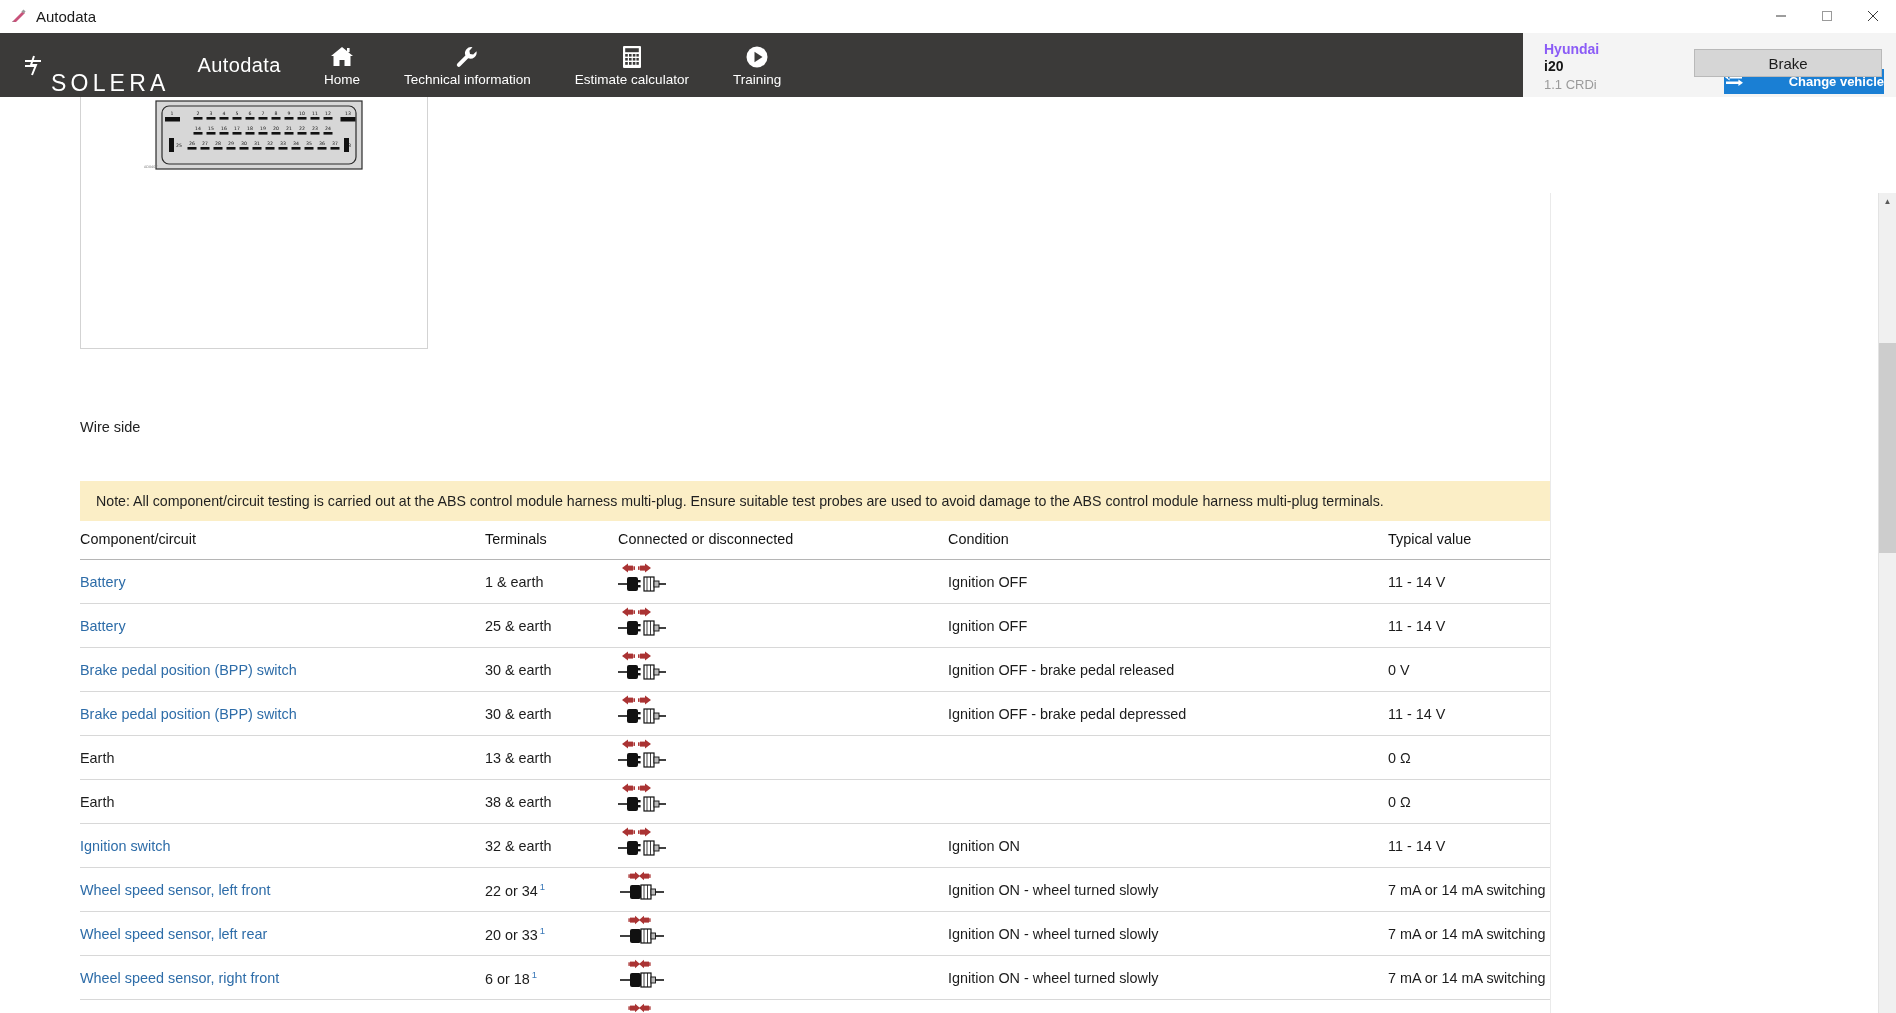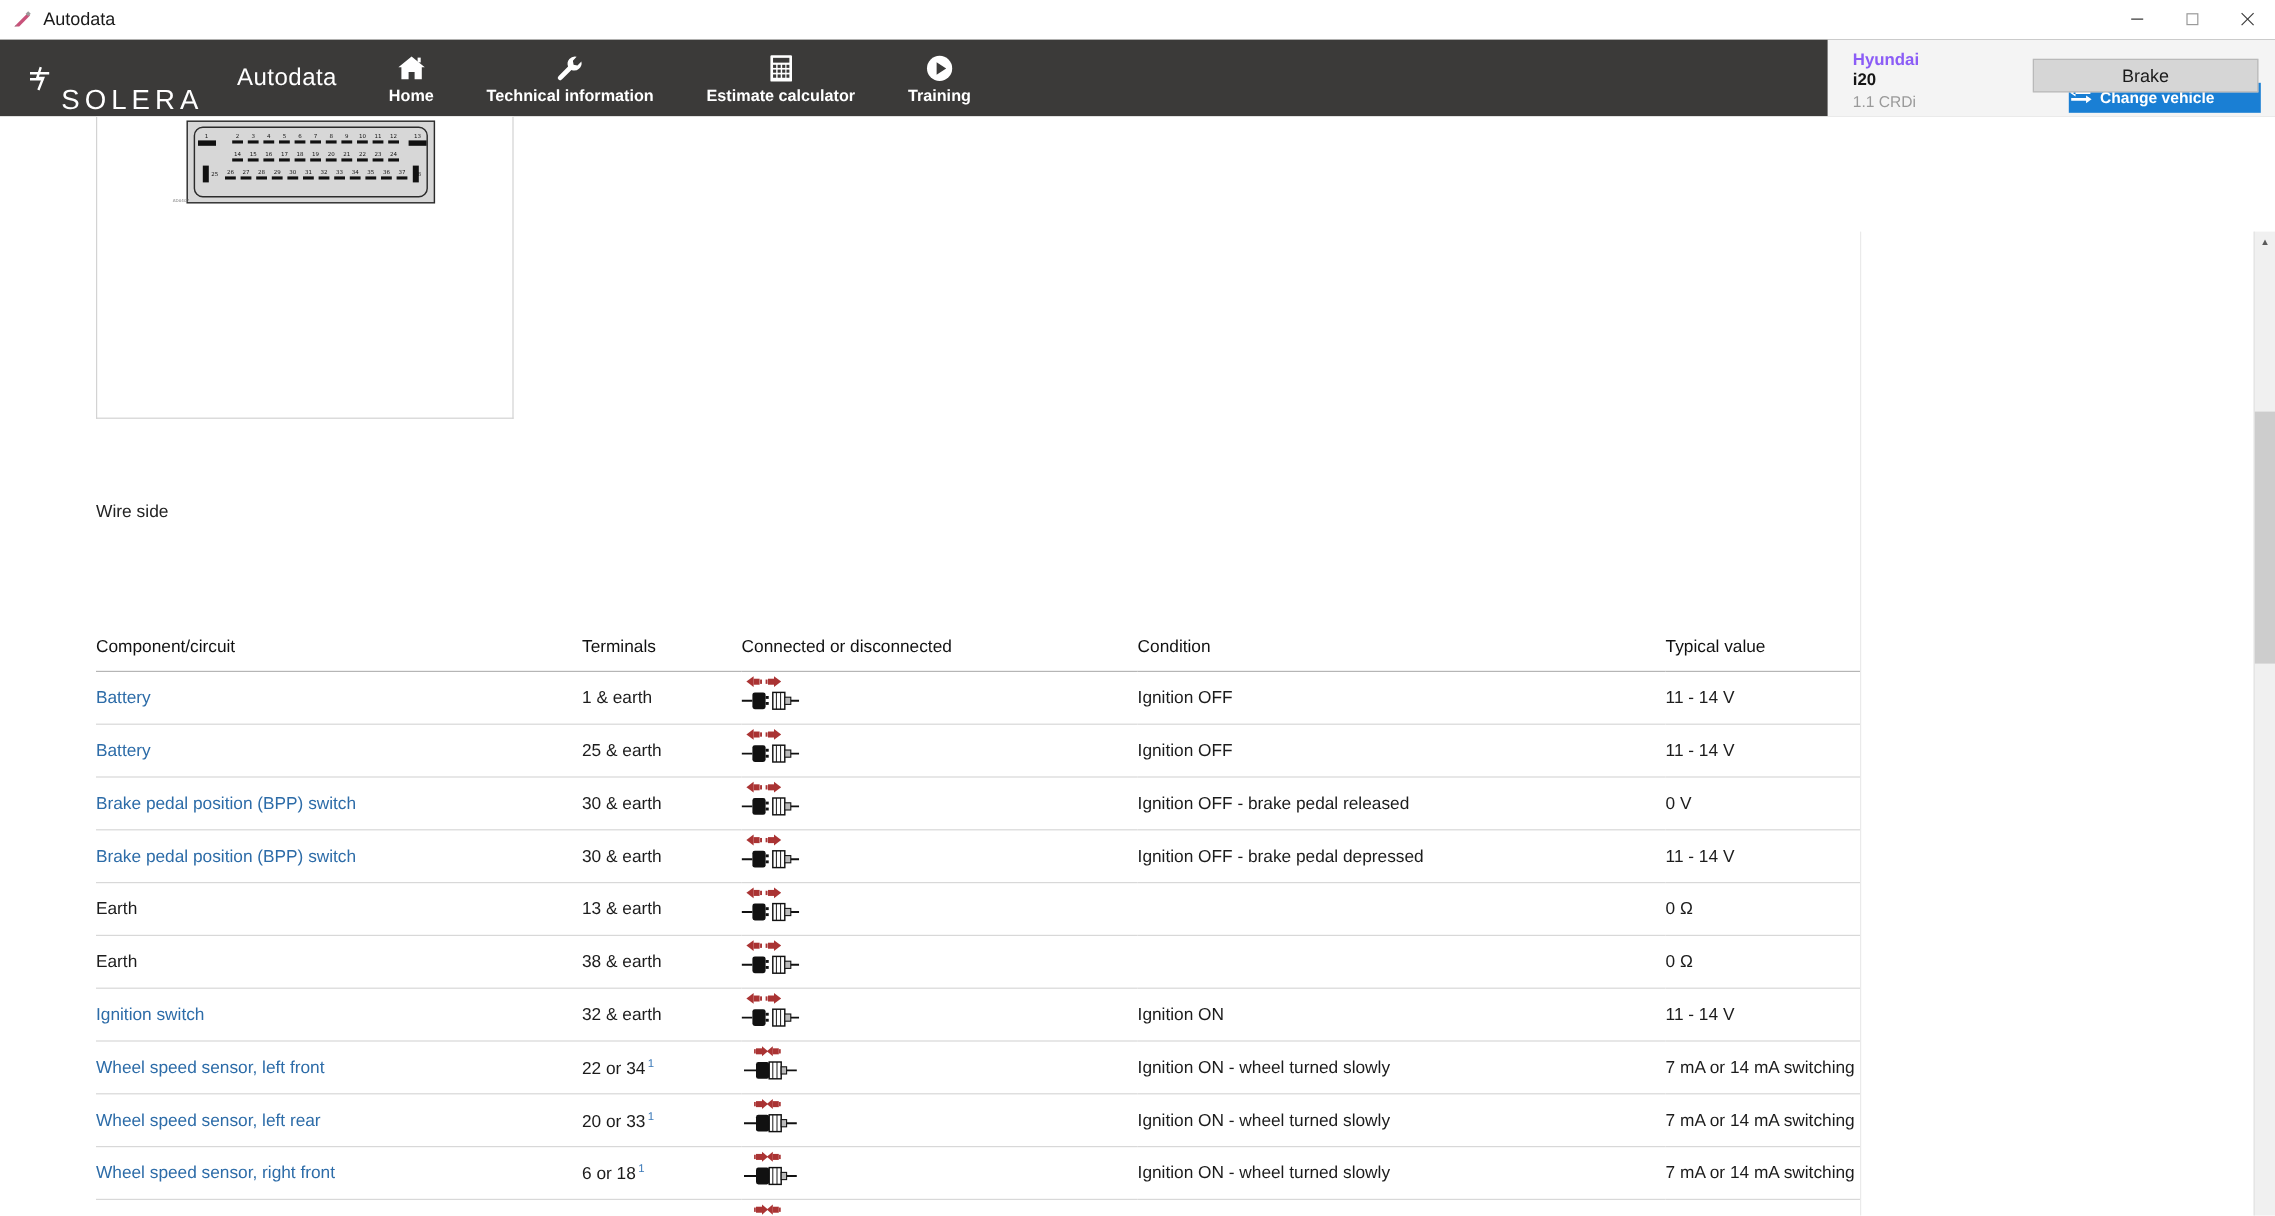--- a/index.html
+++ b/index.html
@@ -21,30 +21,30 @@
   
   .appheader{height:64px;background:#3b3a39;display:flex;align-items:stretch;position:relative;}
   .brand{display:flex;align-items:center;padding-left:22px;width:276px;box-sizing:border-box;}
   .brand-mark{width:22px;height:24px;margin-right:7px;}
   .brand-solera{color:#fff;font-size:23px;letter-spacing:4.2px;line-height:1;font-weight:400;margin-top:48px;}
   .brand-sub{color:#b9b7b5;font-size:7.5px;letter-spacing:2.1px;margin-top:3px;}
   .brand-div{width:1px;height:28px;background:#807e7c;margin:0 14px;}
   .brand-auto{color:#fff;font-size:20px;letter-spacing:0.4px;}
   .navs{display:flex;align-items:center;margin-left:26px;}
   .nav{display:flex;flex-direction:column;align-items:center;justify-content:center;
-       padding:0 22px;color:#fff;cursor:pointer;height:64px;font-weight:bold;}
+       padding:0 22px;color:#fff;cursor:pointer;height:64px;}
   .nav-ico{height:26px;display:flex;align-items:flex-end;justify-content:center;margin-bottom:4px;}
   .nav-lbl{font-size:13.5px;line-height:1;}
   .vehicle{position:absolute;right:0;top:0;height:64px;width:373px;background:#f4f4f4;
            box-sizing:border-box;padding:9px 0 0 21px;}
   .veh-make{font-size:14px;font-weight:bold;color:#8b5cf6;line-height:1.12;}
   .veh-model{font-size:14px;font-weight:bold;color:#161616;line-height:1.25;}
   .veh-eng{font-size:13px;color:#9a9a9a;margin-top:2px;}
   .changeveh{position:absolute;right:12px;top:36px;width:160px;height:25px;background:#1a7fd4;
-             color:#fff;display:flex;align-items:center;justify-content:flex-start;font-size:13px;
+             color:#fff;display:flex;align-items:center;justify-content:space-between;font-size:13px;
              font-weight:bold;cursor:pointer;}
   .changeveh svg{margin-right:6px;}
   .tooltip-back{position:absolute;right:14px;top:16px;width:186px;height:26px;background:#d6d6d6;
                 border:1px solid #b9b9b9;display:flex;align-items:center;justify-content:center;
                 font-size:15px;color:#1b1b1b;z-index:5;}
   
   .content{position:relative;background:#fff;height:917px;overflow:hidden;}
   .diagram-box{position:absolute;left:80px;top:0px;width:348px;height:252px;
                border:1px solid #d3d3d3;border-top:none;background:#fff;box-sizing:border-box;}
   .wire-side{position:absolute;left:80px;top:322px;font-size:14.5px;color:#232323;}
@@ -295,20 +295,21 @@
         <rect x="181.5" y="50" width="9" height="2.6"></rect>
           <rect x="194.5" y="50" width="9" height="2.6"></rect>
         <rect x="208" y="41" width="5" height="14"></rect>
       </g>
       <text x="8" y="71" fill="#777" font-family="DejaVu Sans" font-size="3.4">AD0407</text>
     </svg>
   </div>
 
   <div class="wire-side">Wire side</div>
 
+  <div class="note">Note: All component/circuit testing is carried out at the ABS control module harness multi-plug. Ensure suitable test probes are used to avoid damage to the ABS control module harness multi-plug terminals.</div>
 
   <table class="tbl">
     <thead>
       <tr>
         <th class="c-comp">Component/circuit</th>
         <th class="c-term">Terminals</th>
         <th class="c-conn">Connected or disconnected</th>
         <th class="c-cond">Condition</th>
         <th class="c-typ">Typical value</th>
         <th class="c-wave">Wave form</th>

